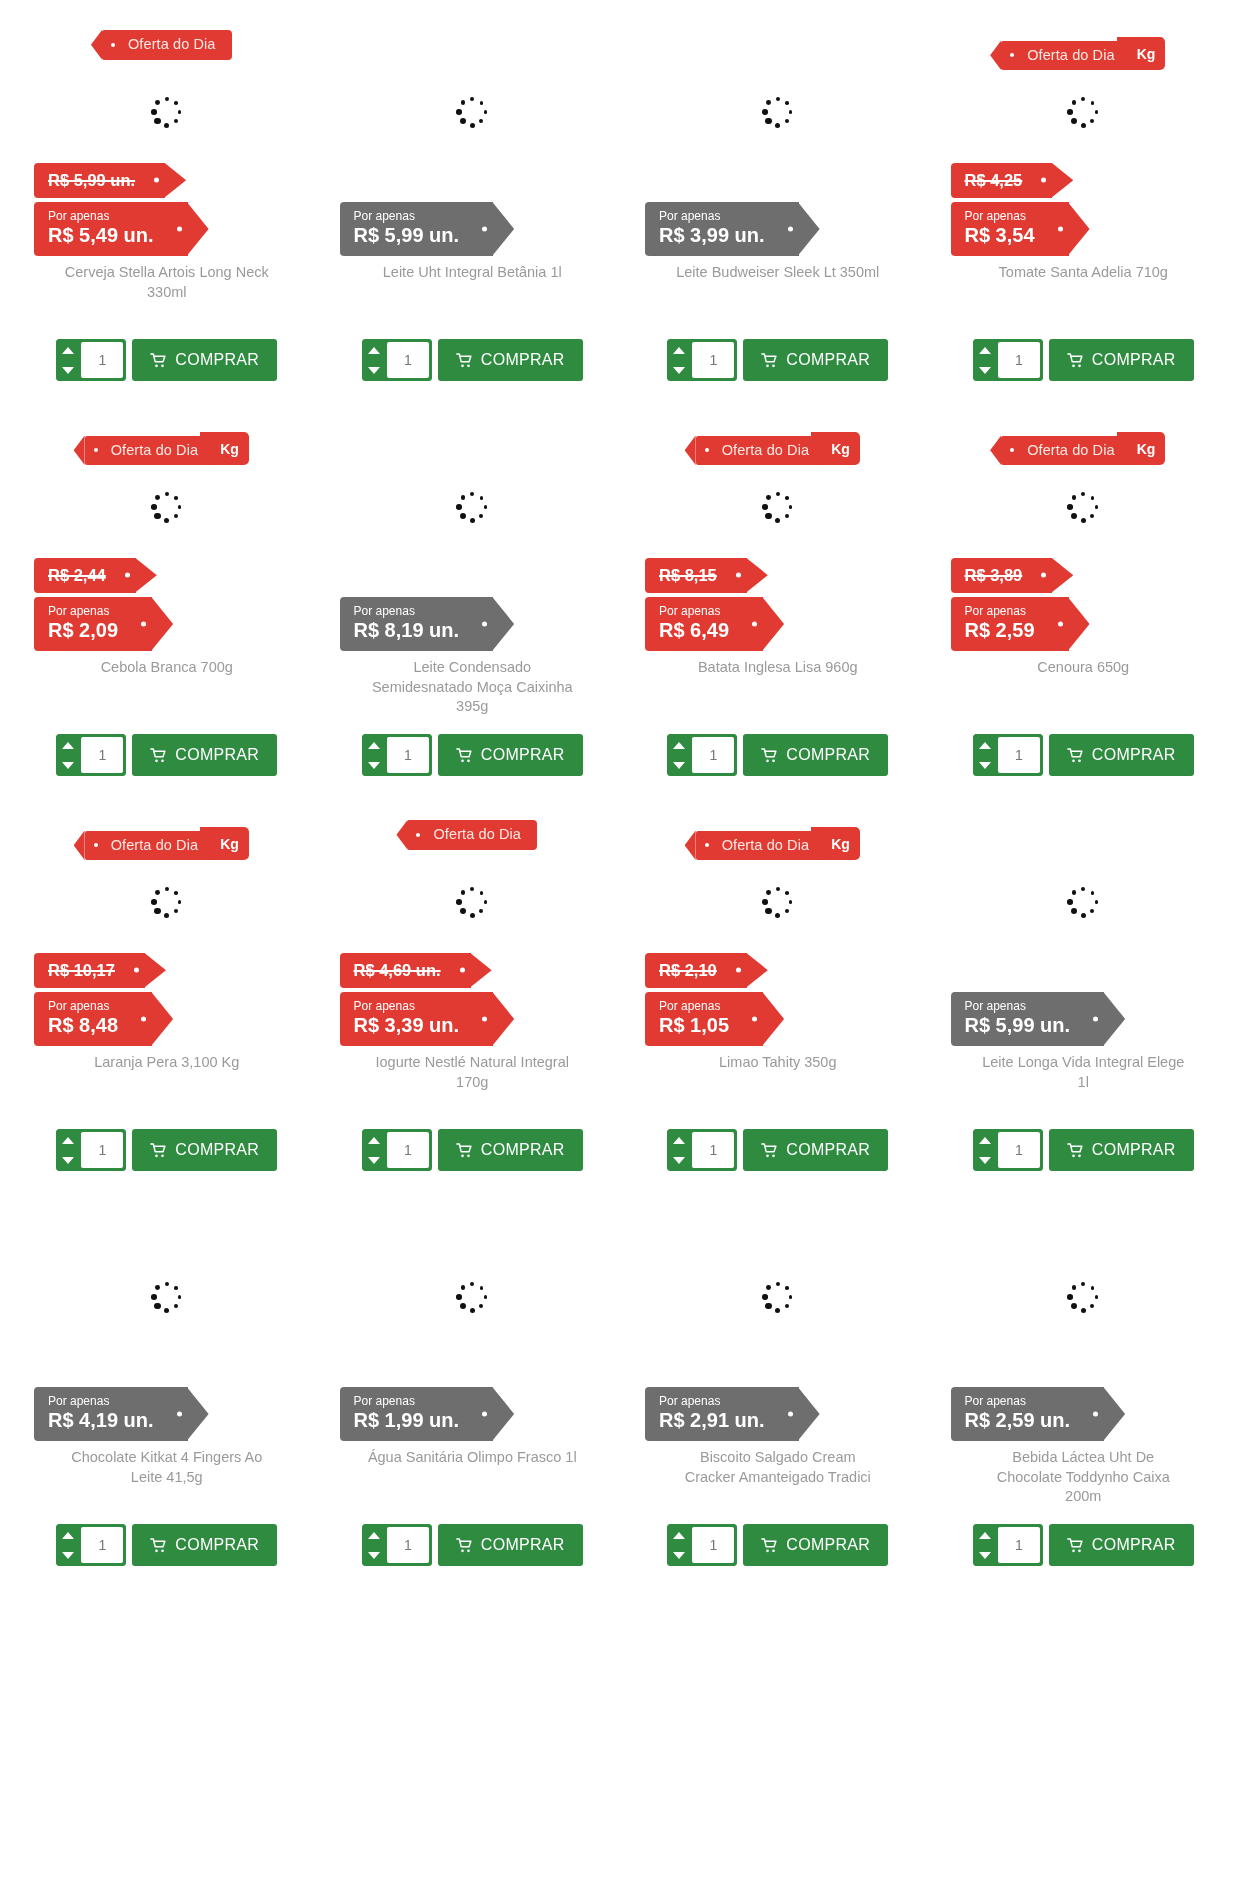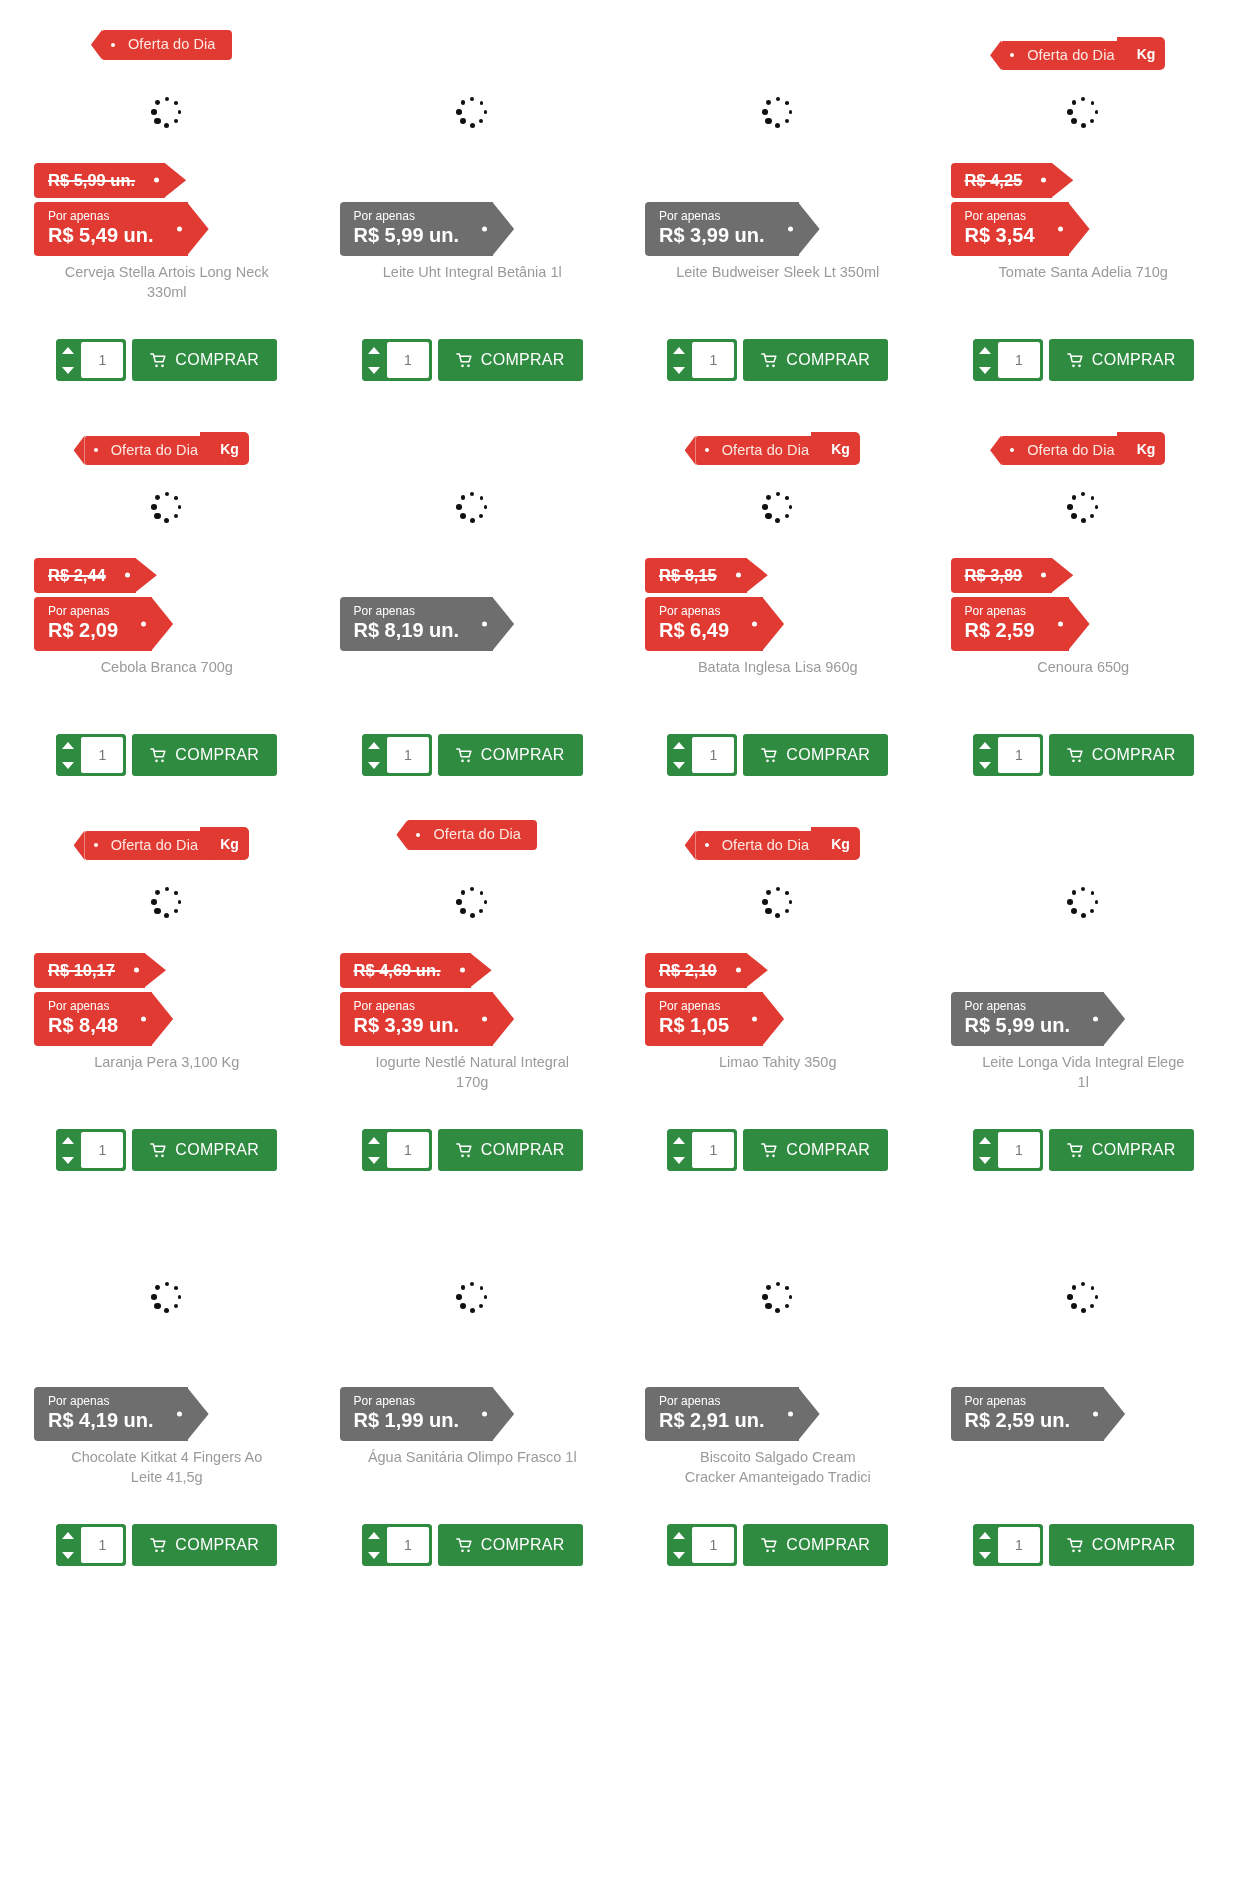--- a/index.html
+++ b/index.html
@@ -475,20 +475,21 @@
           <i style="left:5.4px;top:5.4px;width:4.8px;height:4.8px"></i>
         </div>
       </div>
       <div class="prices">
         <div class="tag tag-new gray">
           <span class="lbl">Por apenas</span>
           <span class="val">R$ 8,19 un.</span>
           <span class="tdot"></span>
         </div>
       </div>
+      <div class="pname">Leite Condensado Semidesnatado Moça Caixinha 395g</div>
       <div class="buyrow">
         <div class="stepper">
           <div class="arrows">
             <span class="up"></span>
             <span class="down"></span>
           </div>
           <input class="qty" type="text" value="1" style="">
         </div>
         <button class="buy">
           <svg class="cart" viewBox="0 0 20 18" fill="none" stroke="#ffffff" stroke-width="1.8" stroke-linecap="round" stroke-linejoin="round">
@@ -903,20 +904,21 @@
           <i style="left:5.4px;top:5.4px;width:4.8px;height:4.8px"></i>
         </div>
       </div>
       <div class="prices">
         <div class="tag tag-new gray">
           <span class="lbl">Por apenas</span>
           <span class="val">R$ 2,59 un.</span>
           <span class="tdot"></span>
         </div>
       </div>
+      <div class="pname">Bebida Láctea Uht De Chocolate Toddynho Caixa 200m</div>
       <div class="buyrow">
         <div class="stepper">
           <div class="arrows">
             <span class="up"></span>
             <span class="down"></span>
           </div>
           <input class="qty" type="text" value="1" style="">
         </div>
         <button class="buy">
           <svg class="cart" viewBox="0 0 20 18" fill="none" stroke="#ffffff" stroke-width="1.8" stroke-linecap="round" stroke-linejoin="round">

